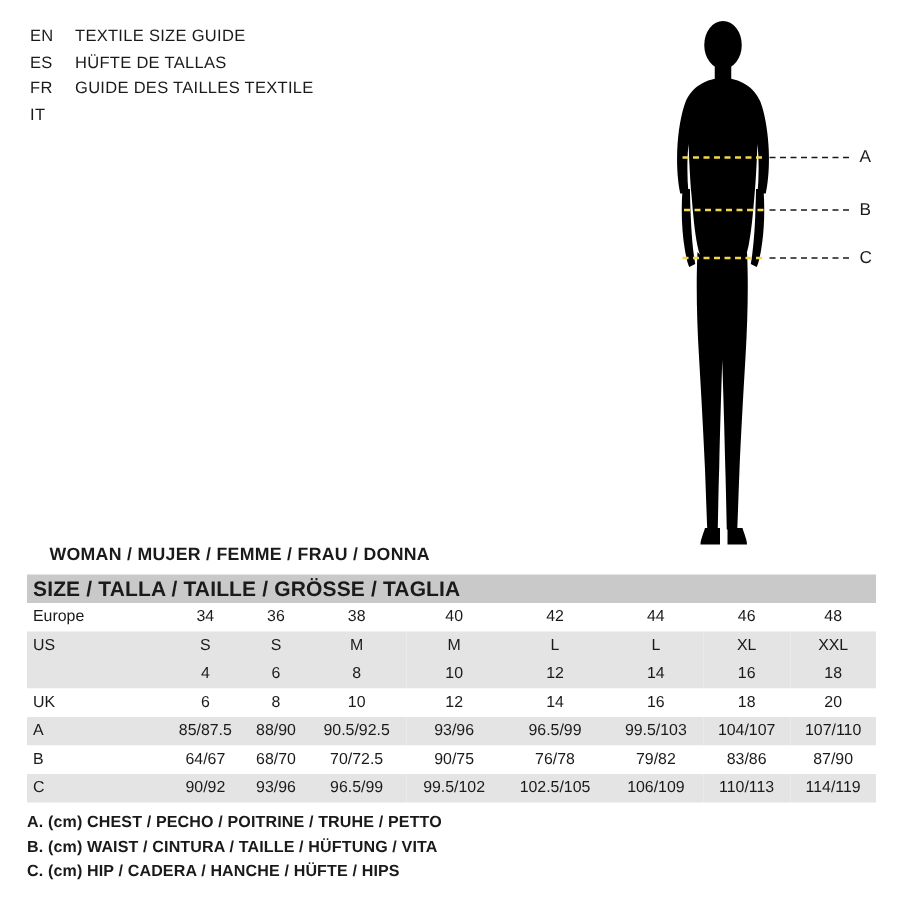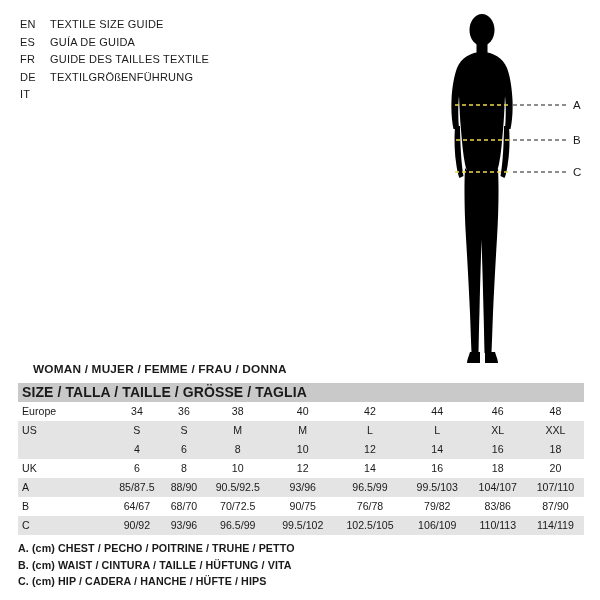--- a/index.html
+++ b/index.html
@@ -129,29 +129,25 @@
 
 <div class="page">
 
   <div class="lang-block">
     <div class="lang-row">
       <span class="lang-code">EN</span>
       <span class="lang-text">TEXTILE SIZE GUIDE</span>
     </div>
     <div class="lang-row">
       <span class="lang-code">ES</span>
-      <span class="lang-text">GUÍA DE GUIDA</span>
+      <span class="lang-text">HÜFTE DE TALLAS</span>
     </div>
     <div class="lang-row">
       <span class="lang-code">FR</span>
       <span class="lang-text">GUIDE DES TAILLES TEXTILE</span>
-    </div>
-    <div class="lang-row">
-      <span class="lang-code">DE</span>
-      <span class="lang-text">TEXTILGRÖßENFÜHRUNG</span>
     </div>
     <div class="lang-row">
       <span class="lang-code">IT</span>
     </div>
   </div>
 
   <div class="figure">
     <svg width="165" height="365" viewBox="0 0 165 365" xmlns="http://www.w3.org/2000/svg">
       <g fill="#000000">
 

